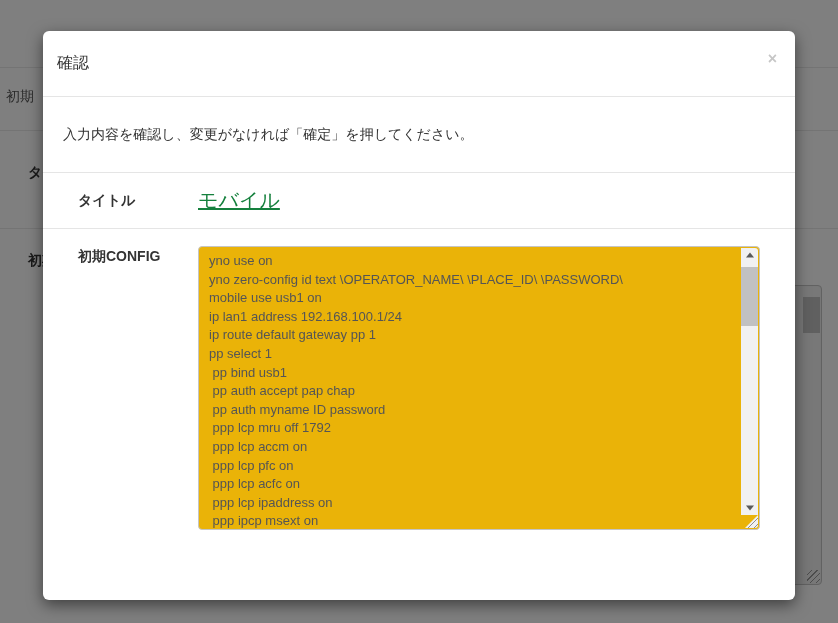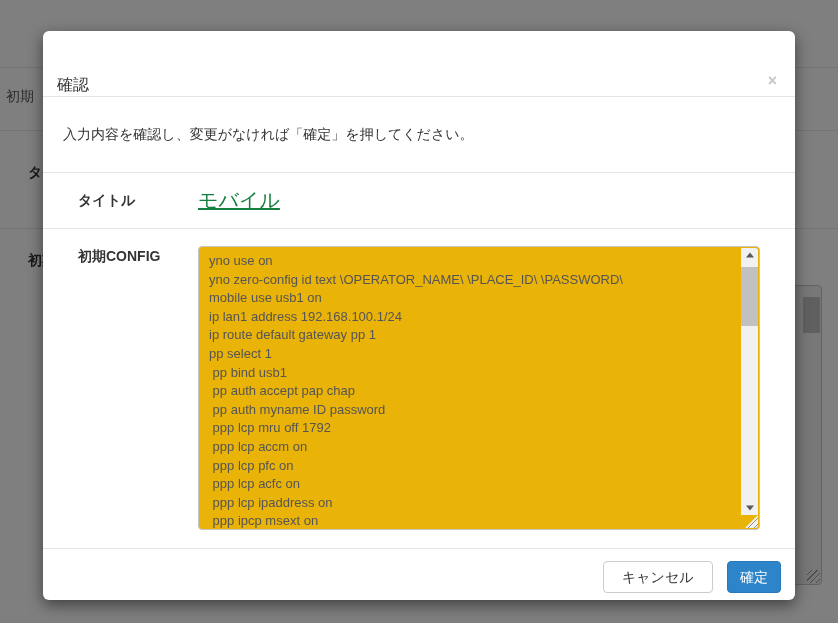--- a/index.html
+++ b/index.html
@@ -23,21 +23,21 @@
     background-image:repeating-linear-gradient(135deg,transparent,transparent 3px,#9a9a9a 3px,#9a9a9a 4px);border-radius:0 0 3px 0;}
 
   
   .overlay{position:absolute;inset:0;background:rgba(0,0,0,0.5);z-index:10;}
 
   
   .modal{position:absolute;left:43px;top:31px;width:752px;height:569px;z-index:20;
     background:#fff;border-radius:6px;box-shadow:0 5px 15px rgba(0,0,0,.5);
     box-sizing:border-box;display:flex;flex-direction:column;}
   .modal-header{position:relative;height:66px;box-sizing:border-box;
-    padding:22px 18px 0 14px;border-bottom:1px solid #e5e5e5;margin-top:22px;}
+    padding:22px 18px 0 14px;border-bottom:1px solid #e5e5e5;}
   .modal-title{font-size:16px;color:#333;}
   .close-btn{position:absolute;right:16px;top:18px;border:0;background:none;
     font-size:16px;line-height:1;color:#b9b9b9;cursor:pointer;padding:2px;font-weight:bold;opacity:.8;}
   .modal-message{padding:29px 20px 28px 20px;font-size:14px;color:#333;
     border-bottom:1px solid #e5e5e5;}
   .mrow{display:flex;box-sizing:border-box;}
   .row-title{padding:17px 35px 18px 35px;border-bottom:1px solid #e5e5e5;}
   .row-config{padding:17px 35px 18px 35px;}
   .row-label{width:120px;flex:0 0 120px;font-size:14px;font-weight:bold;color:#333;line-height:20px;}
   .row-value{font-size:20px;color:#15803d;line-height:20px;text-decoration:underline;}
@@ -124,19 +124,15 @@
             </div>
           <div class="sb-thumb"></div>
           <div class="sb-arrow sb-down">
               <span></span>
             </div>
         </div>
         <div class="grip"></div>
       </div>
     </div>
 
-    <div class="modal-footer">
-      <button class="btn btn-cancel">キャンセル</button>
-      <button class="btn btn-confirm">確定</button>
-    </div>
   </div>
 
 </div>
 
 </body></html>

